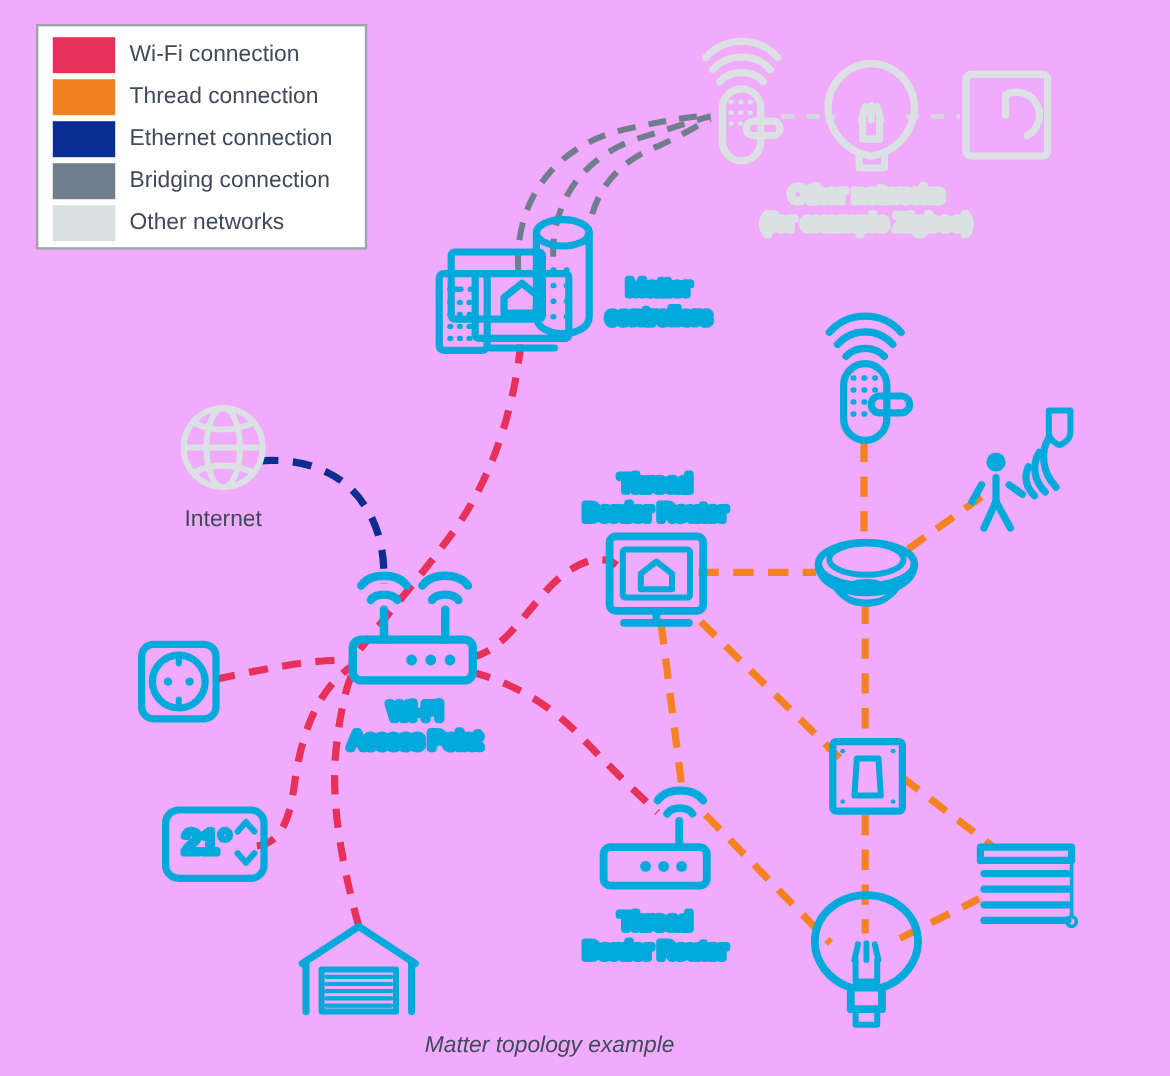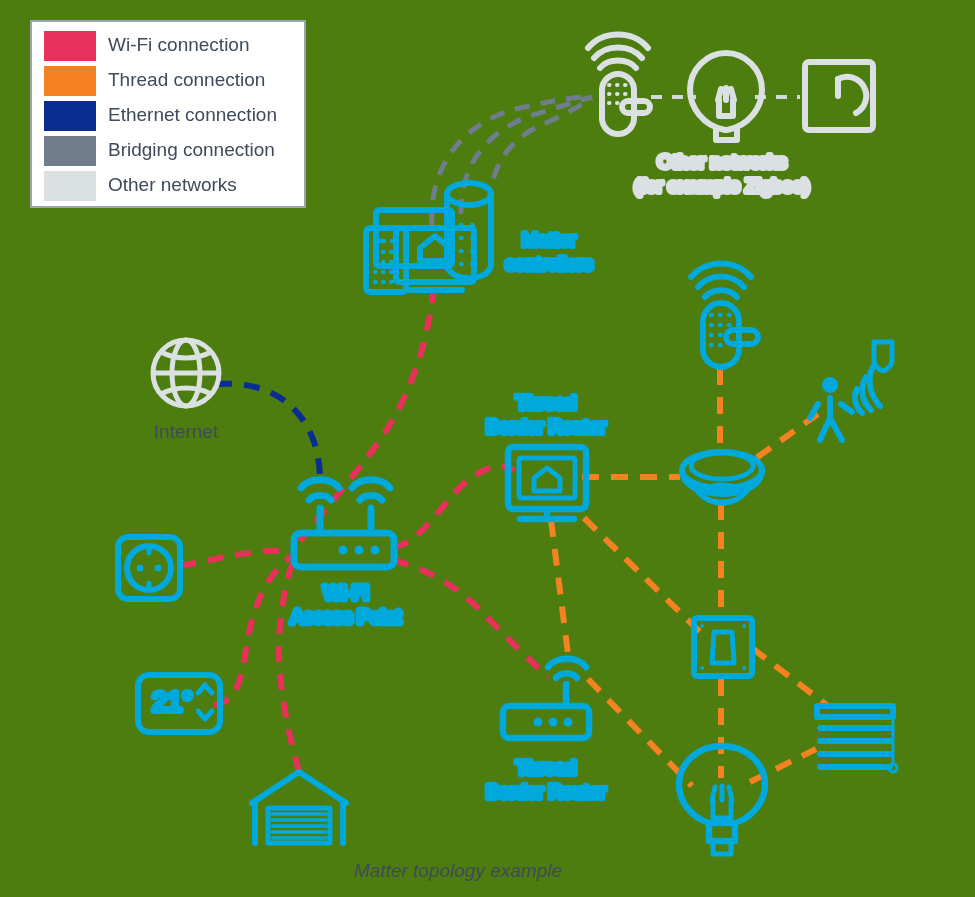--- a/index.html
+++ b/index.html
@@ -7,21 +7,21 @@
     padding: 0;
     background: #ffffff;
   }
   body {
     font-family: "Liberation Sans", sans-serif;
   }
   #stage {
     position: relative;
     width: 975px;
     height: 897px;
-    background: #4d7c0f;
+    background: #f0abfc;
     overflow: hidden;
   }
   #diagram-svg {
     position: absolute;
     left: 0;
     top: 0;
     width: 975px;
     height: 897px;
   }
   .node-label {

